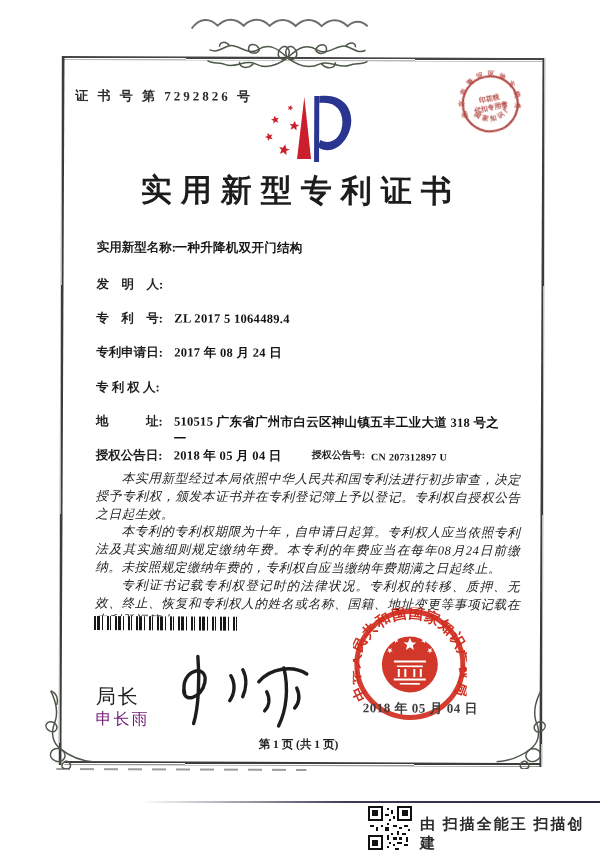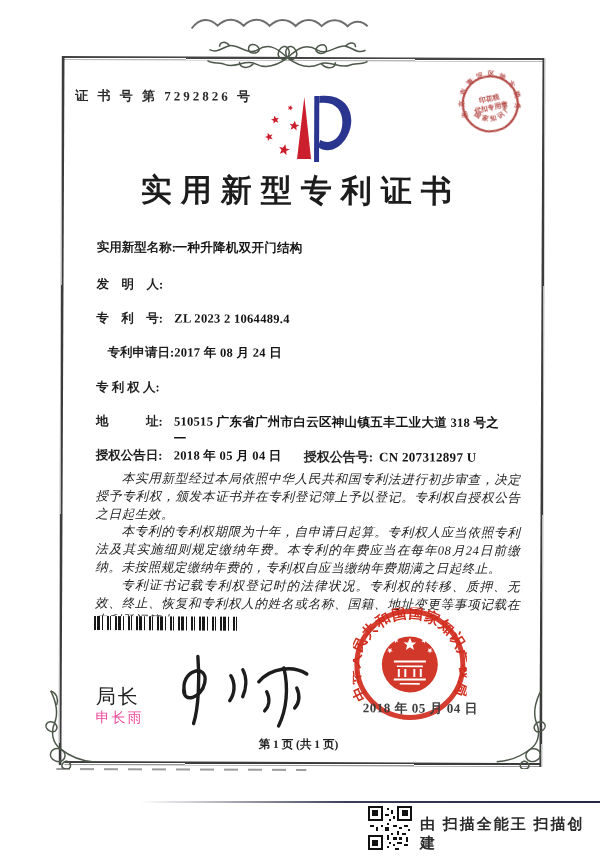--- a/index.html
+++ b/index.html
@@ -19,38 +19,38 @@
   .page-edge-bottom{left:58px;top:769px;width:250px;height:2px;opacity:.45;
           background:repeating-linear-gradient(90deg,#222 0 14px,transparent 14px 24px);}
   
   .cert-no{left:74px;top:88px;font-size:13px;letter-spacing:3px;font-weight:600;color:#2b2b2b;}
   .title{left:0;right:0;top:170px;text-align:center;font-size:31px;font-weight:700;
          letter-spacing:9px;color:#1c1c1c;}
   
   .frow{left:96px;font-size:12.5px;display:flex;align-items:flex-start;}
   .fl{width:78px;flex:0 0 78px;font-weight:600;white-space:pre;color:#1f1f1f;}
   .fv{font-weight:600;color:#141414;letter-spacing:.3px;line-height:17px;}
-  .r1{top:240px;align-items:center;} .r2{top:277px;} .r3{top:311px;} .r4{top:345px;text-align:right;}
+  .r1{top:240px;align-items:center;} .r2{top:277px;} .r3{top:311px;} .r4{top:345px;}
   .r5{top:380px;} .r6{top:414px;} .r7{top:448px;}
-  .grant-no{left:304px;top:448px;font-size:13px;display:flex;}
+  .grant-no{left:312px;top:448px;font-size:10px;display:flex;}
   .grant-no .fl2{font-weight:600;margin-right:6px;white-space:nowrap;}
   .addr .fv{width:330px;}
   
   .body-text{left:96px;top:471px;width:425px;font-size:12.6px;line-height:17.8px;
              text-align:justify;font-style:italic;color:#232323;letter-spacing:.5px;}
   .body-text p{margin:0;text-indent:26px;}
   
   .barcode{left:95px;top:617px;width:146px;height:14px;background:
     repeating-linear-gradient(90deg,#171717 0 2px,#fff 2px 3px,#171717 3px 6px,#fff 6px 8px,
     #171717 8px 9px,#fff 9px 13px,#171717 13px 15px,#fff 15px 16px,#171717 16px 17px,#fff 17px 21px);}
   
   .dir-title{left:97px;top:684px;font-family:"Liberation Sans","DejaVu Sans",sans-serif;
              font-size:20px;font-weight:500;letter-spacing:2px;color:#222;}
   .dir-name{left:97px;top:710px;font-family:Liberation Serif, serif;
-            font-size:14px;font-weight:500;letter-spacing:2px;color:#ec4899;}
+            font-size:16px;font-weight:500;letter-spacing:2px;color:#701a75;}
   .sig{left:172px;top:650px;}
   
   .tax-stamp{left:456px;top:70px;transform:rotate(-12deg);filter:blur(.3px);opacity:.92;}
   .main-seal{left:354px;top:607px;}
   .seal-date{left:364px;top:699px;width:120px;font-size:13px;font-weight:700;color:#3d3d3d;
              white-space:nowrap;letter-spacing:.5px;}
   .page-no{left:215px;top:737px;width:170px;text-align:center;font-size:11.5px;
            font-weight:700;color:#222;}
   
   .scan-line{left:140px;top:801px;width:460px;height:2px;
@@ -149,21 +149,21 @@
 
   <div class="abs frow r1">
     <span class="fl">实用新型名称:</span>
     <span class="fv">一种升降机双开门结构</span>
   </div>
   <div class="abs frow r2">
     <span class="fl">发　明　人:</span>
   </div>
   <div class="abs frow r3">
     <span class="fl">专　利　号:</span>
-    <span class="fv">ZL 2023 2 1064489.4</span>
+    <span class="fv">ZL 2017 5 1064489.4</span>
   </div>
   <div class="abs frow r4">
     <span class="fl">专利申请日:</span>
     <span class="fv">2017 年 08 月 24 日</span>
   </div>
   <div class="abs frow r5">
     <span class="fl">专 利 权 人:</span>
   </div>
   <div class="abs frow r6 addr">
     <span class="fl">地　　　址:</span>

